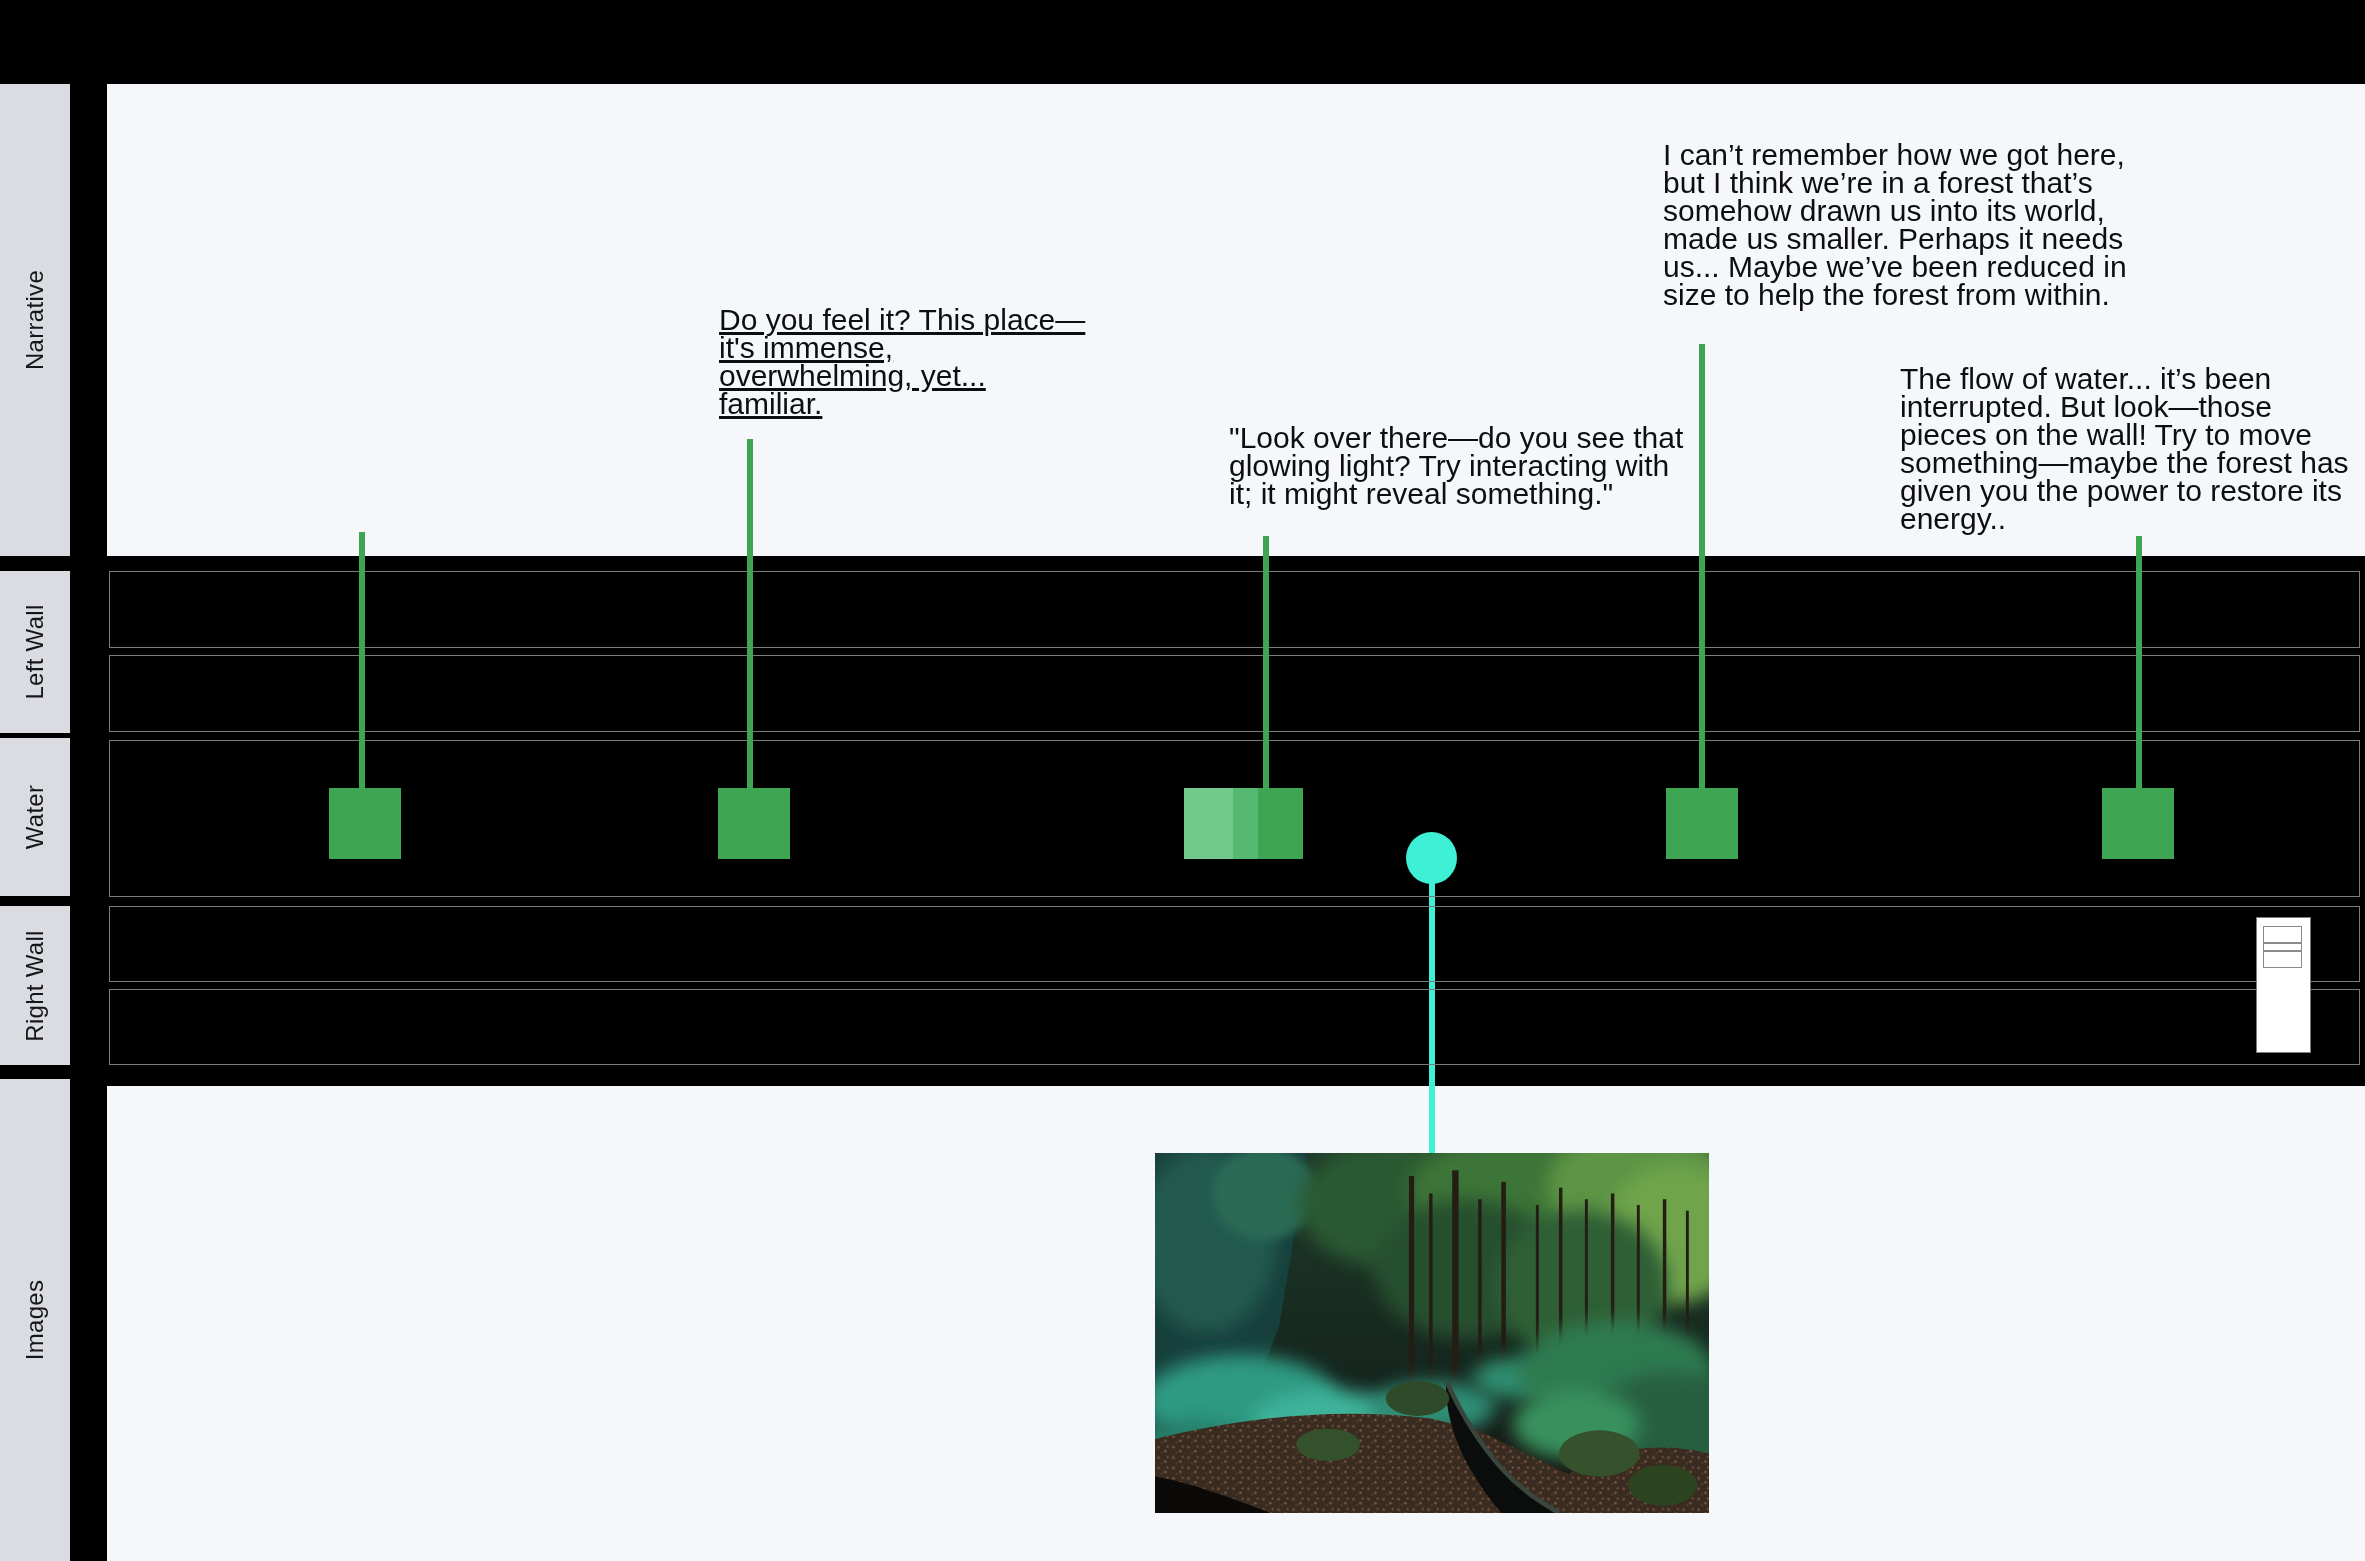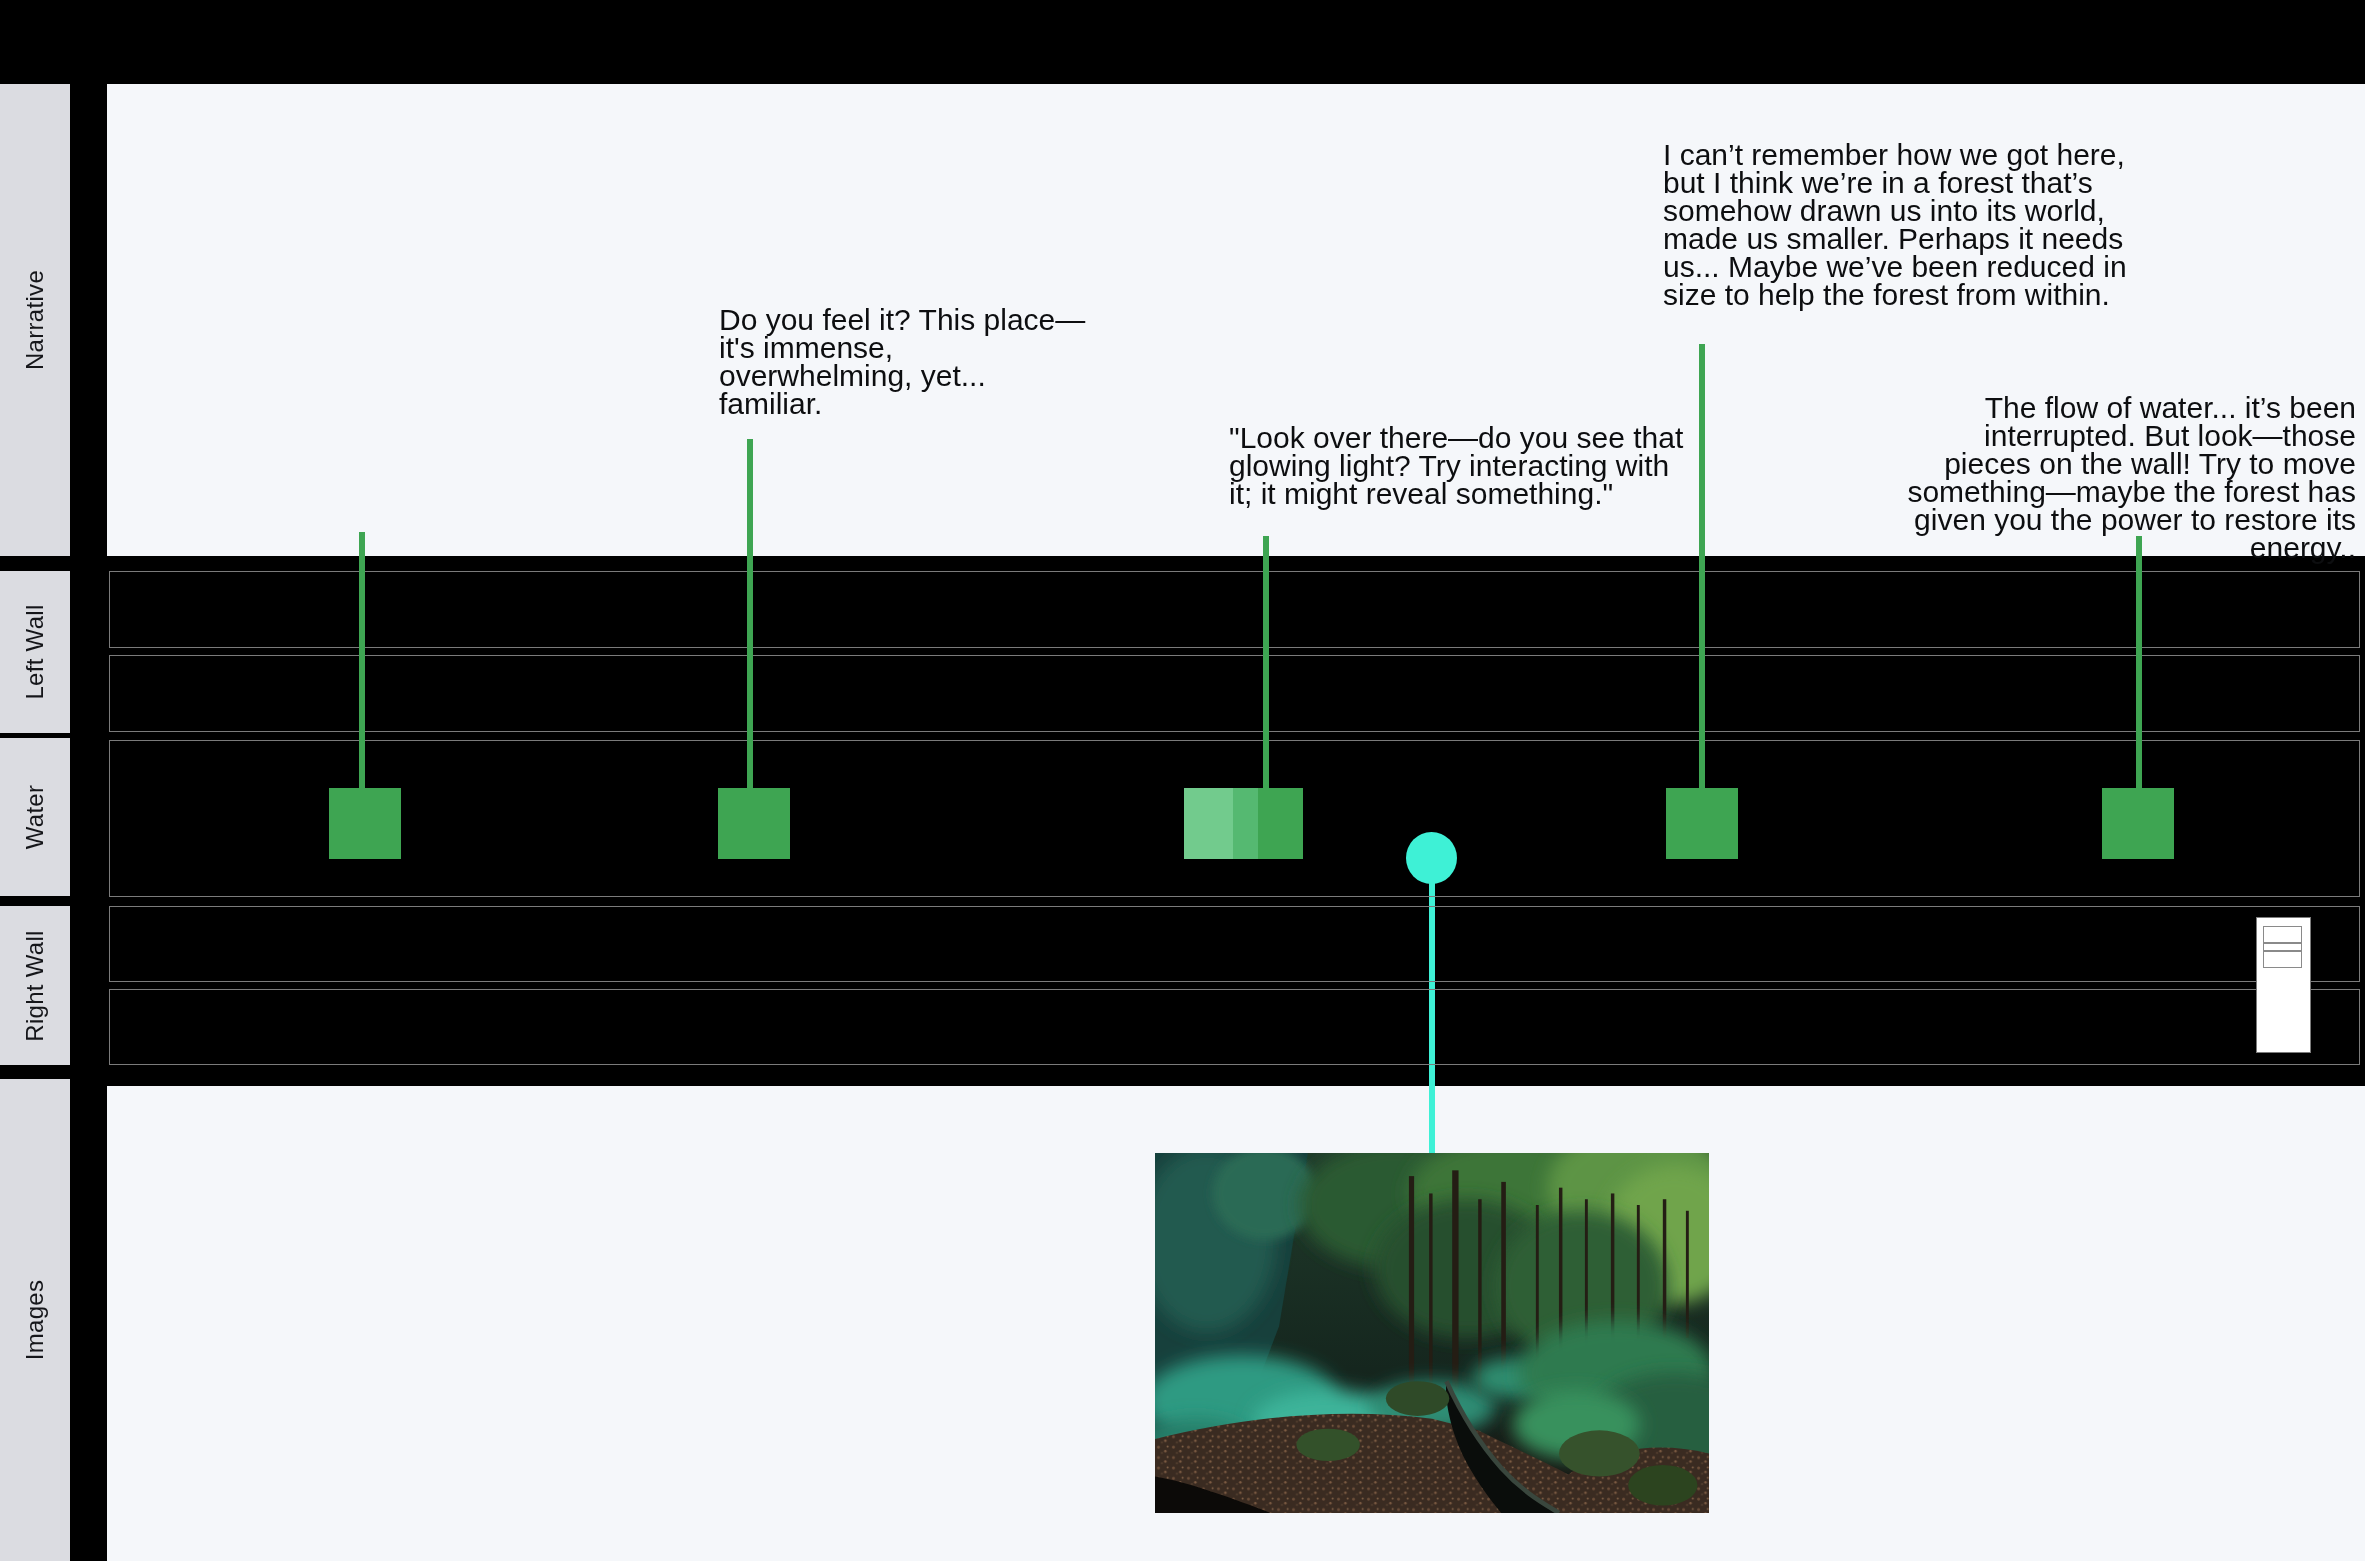--- a/index.html
+++ b/index.html
@@ -27,24 +27,24 @@
         background:transparent;box-sizing:border-box;}
   #lane-lw1{top:571px;height:77px;}
   #lane-lw2{top:655px;height:77px;}
   #lane-water{top:740px;height:157px;}
   #lane-rw1{top:906px;height:76px;}
   #lane-rw2{top:989px;height:76px;}
 
   
   .note{position:absolute;z-index:4;font-size:30px;line-height:28px;color:#0d0e10;}
   #note1{left:306px; top:457px; width:398px;}
-  #note2{left:719px;top:306px; width:375px;}
+  #note2{left:719px;top:306px; width:375px;text-decoration:underline;}
   #note3{left:1229px;top:424px; width:456px;}
   #note4{left:1663px;top:141px; width:474px;}
-  #note5{left:1900px;top:394px; width:456px;text-align:right;}
+  #note5{left:1900px;top:365px; width:456px;}
 
   
   .gline{position:absolute;width:6.4px;background:var(--green,#3ea552);z-index:6;}
   #gl1{left:359px; top:532px;height:256px;}
   #gl2{left:747px;top:439px;height:349px;}
   #gl3{left:1263px;top:536px;height:252px;}
   #gl4{left:1699px;top:344px;height:445px;}
   #gl5{left:2136px;top:536px;height:252px;}
 
   

